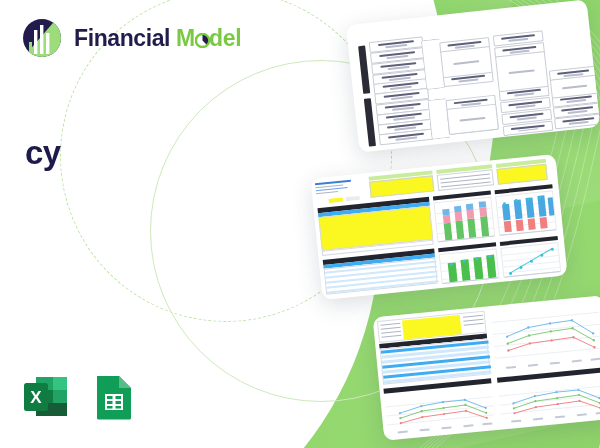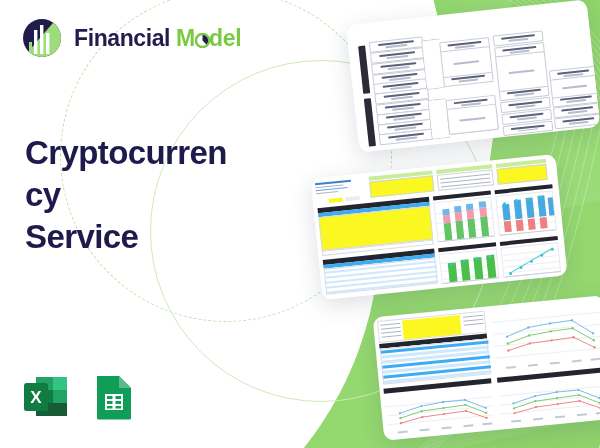--- a/index.html
+++ b/index.html
@@ -180,23 +180,21 @@
     </div>
     <div class="logo-text">
       <span class="lt-dark">Financial</span><span>&nbsp;</span><span class="lt-green">M</span><span class="lt-o"><svg width="15" height="15" viewBox="0 0 16 16" style="vertical-align:-2px">
             <circle cx="8" cy="8" r="7" fill="none" stroke="#7ac943" stroke-width="2.6"></circle>
             <path d="M8 8 L8 2 A6 6 0 0 1 12.2 12.2 Z" fill="#221c4d"></path>
           </svg></span><span class="lt-green">del</span>
     </div>
   </div>
 
   <div class="headline">
-    <div>Cryptocurren</div>
     <div>cy</div>
-    <div>Service</div>
   </div>
 
   <div class="filetypes">
     <div class="ft">
       <svg width="48" height="50" viewBox="0 0 48 50">
         <rect x="14" y="5" width="17" height="13" fill="#21a366"></rect>
         <rect x="31" y="5" width="14" height="13" fill="#33c481"></rect>
         <rect x="14" y="18" width="17" height="13" fill="#107c41"></rect>
         <rect x="31" y="18" width="14" height="13" fill="#21a366"></rect>
         <rect x="14" y="31" width="31" height="13" fill="#185c37"></rect>

